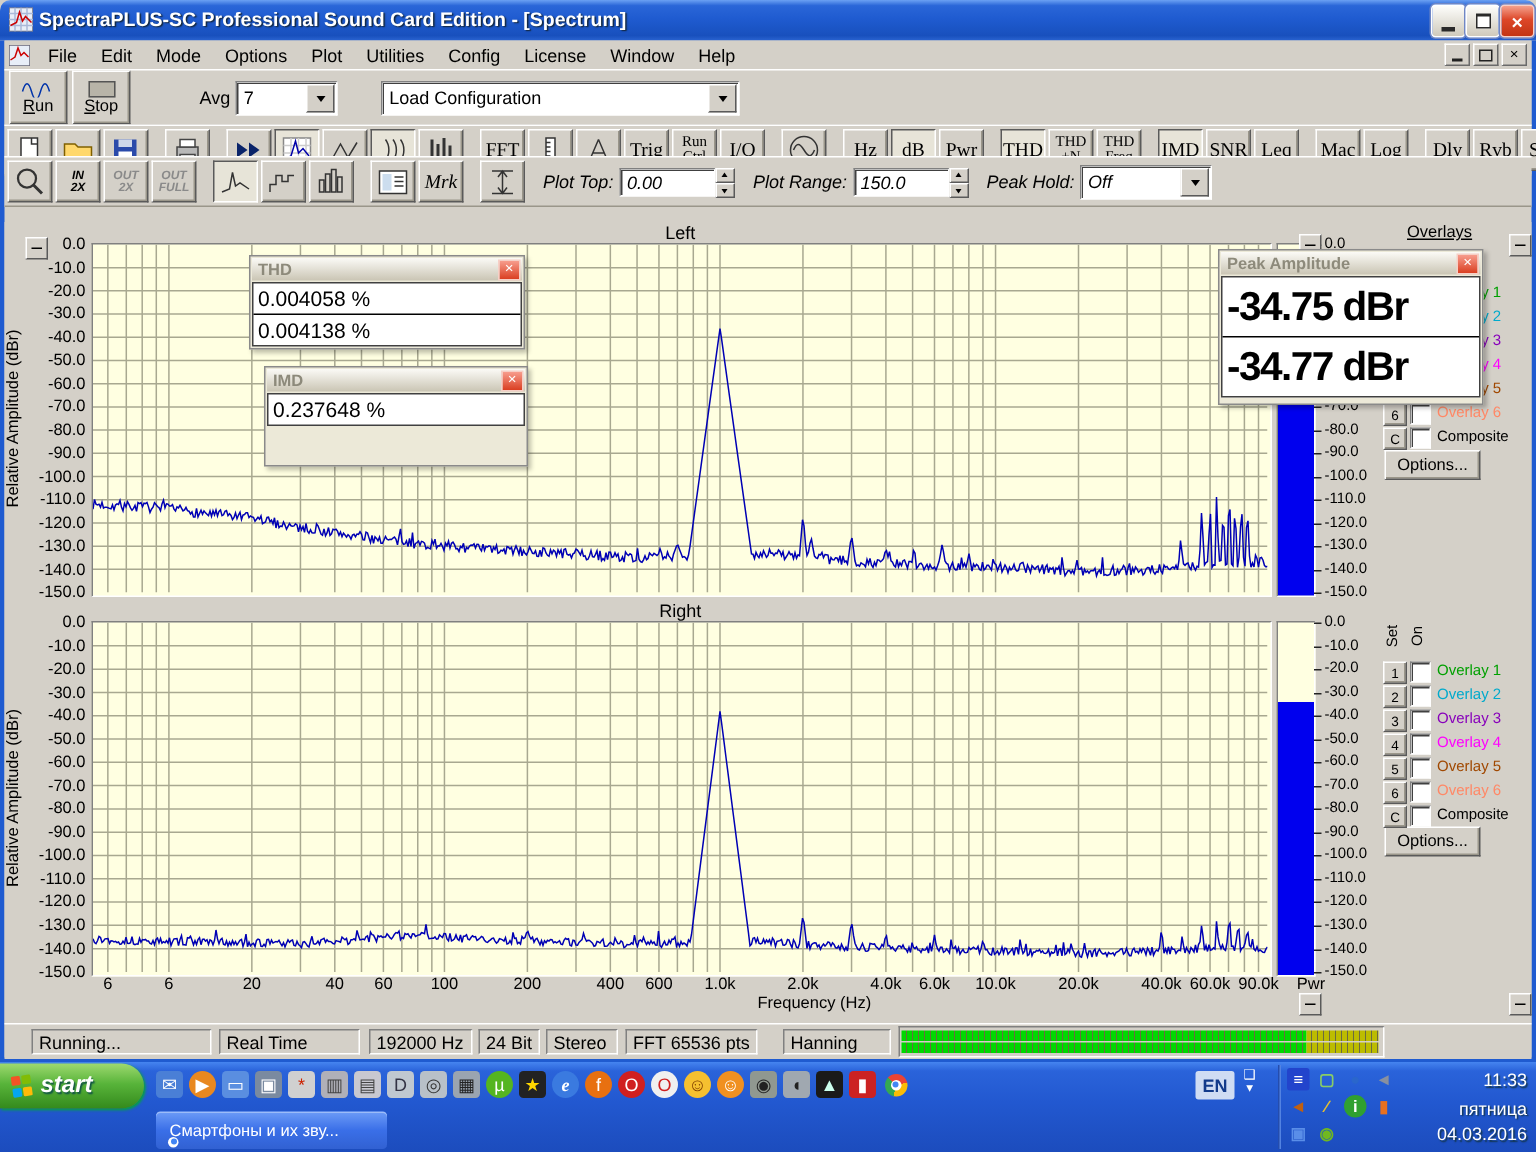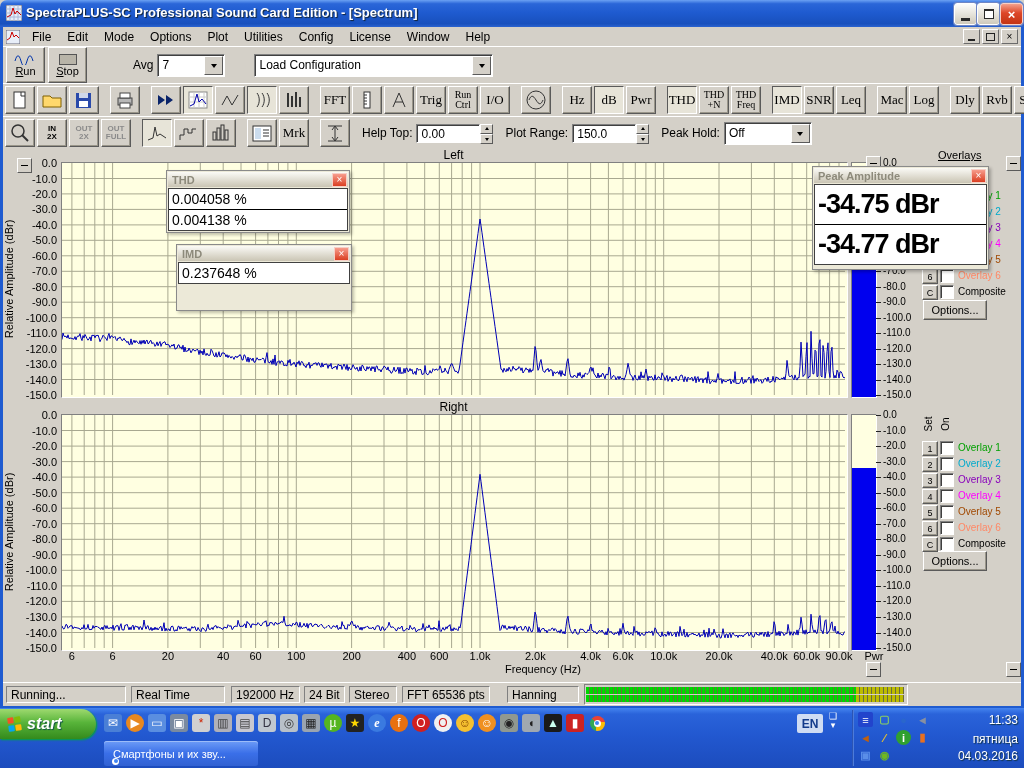--- a/index.html
+++ b/index.html
@@ -19,21 +19,21 @@
   #frame-l,#frame-r,#frame-b{background:#1f5bd0;}
   
   #menubar{left:3px;top:27px;width:1018px;height:19px;background:#d4d0c8;display:flex;align-items:center;border-bottom:1px solid #aaa;}
   .menu-item{padding:0 8px;height:18px;line-height:18px;font-size:12px;}
   .mdi-btn{width:15px;height:13px;display:flex;align-items:center;justify-content:center;background:#d4d0c8;
     border:1px solid;border-color:#fff #6a6a6a #6a6a6a #fff;margin-left:2px;}
   
   .toolrow{left:3px;width:1018px;background:#d4d0c8;display:flex;align-items:center;border-top:1px solid #fff;border-bottom:1px solid #9a968a;}
   #toolbar1{top:46px;height:36px;}
   #toolbar2{top:83px;height:32px;}
-  #toolbar3{top:116px;height:32px;}
+  #toolbar3{top:104px;height:32px;font-style:italic;}
   .btn3d{background:#d4d0c8;border:1px solid;border-color:#fff #5a5a5a #5a5a5a #fff;box-shadow:inset -1px -1px 0 #9a968a;}
   .btn3d.active{border-color:#5a5a5a #fff #fff #5a5a5a;box-shadow:none;background:#e7e4d8;}
   .tbbtn{width:28px;height:26px;margin-left:2px;display:flex;align-items:center;justify-content:center;flex:none;
     flex-direction:column;overflow:hidden;}
   .tbbtn.g{margin-left:11px;}
   .tbbtn .serif1{font-family:"Liberation Serif",serif;font-size:13px;}
   .tbbtn .serif2{font-family:"Liberation Serif",serif;font-size:10px;line-height:10px;text-align:center;}
   .tbbtn.disabled{color:#8a8a8a;}
   .bigbtn{width:37px;height:34px;margin-left:3px;display:flex;flex-direction:column;align-items:center;justify-content:center;}
   .bigbtn .lbl{font-size:11px;}
@@ -377,21 +377,21 @@
         </div>
         <div class="btn3d tbbtn">
           <span class="serif1">Mrk</span>
         </div>
         <div class="btn3d tbbtn g">
           <svg width="24" height="22">
             <path d="M5 4h14M5 19h14M12 5v13M9 8l3-4 3 4M9 15l3 4 3-4" stroke="#333" fill="none"></path>
           </svg>
         </div>
       </span>
-    <span class="tlabel">Help Top:</span>
+    <span class="tlabel">Plot Top:</span>
     <span class="field" style="width:64px;">0.00</span>
     <span class="spin">
         <div>
           <span class="tri-su"></span>
         </div>
         <div>
           <span class="tri-s"></span>
         </div>
       </span>
     <span class="tlabel">Plot Range:</span>
@@ -759,21 +759,21 @@
       </div>
       <div class="abs dashbox" style="left: 866px; top: 514px;">
         <span></span>
       </div>
       <div class="abs dashbox" style="left: 1006px; top: 514px;">
         <span></span>
       </div>
     </div>
 
   <div class="abs" id="statusbar">
-      <div class="spanel" style="width: 120px; margin-left: 3px;">Running...</div>
+      <div class="spanel" style="width: 120px; margin-left: 18px;">Running...</div>
       <div class="spanel" style="width: 94px; margin-left: 5px;">Real Time</div>
       <div class="spanel" style="width: 69px; margin-left: 6px;">192000 Hz</div>
       <div class="spanel" style="width: 41px; margin-left: 4px;">24 Bit</div>
       <div class="spanel" style="width: 48px; margin-left: 4px;">Stereo</div>
       <div class="spanel" style="width: 88px; margin-left: 5px;">FFT 65536 pts</div>
       <div class="spanel" style="width: 72px; margin-left: 17px;">Hanning</div>
       <div id="sig-meter" style="margin-left: 5px;">
         <div class="segrow" style="top:2px;">
           <i class="seg-g"></i>
           <i class="seg-o"></i>

